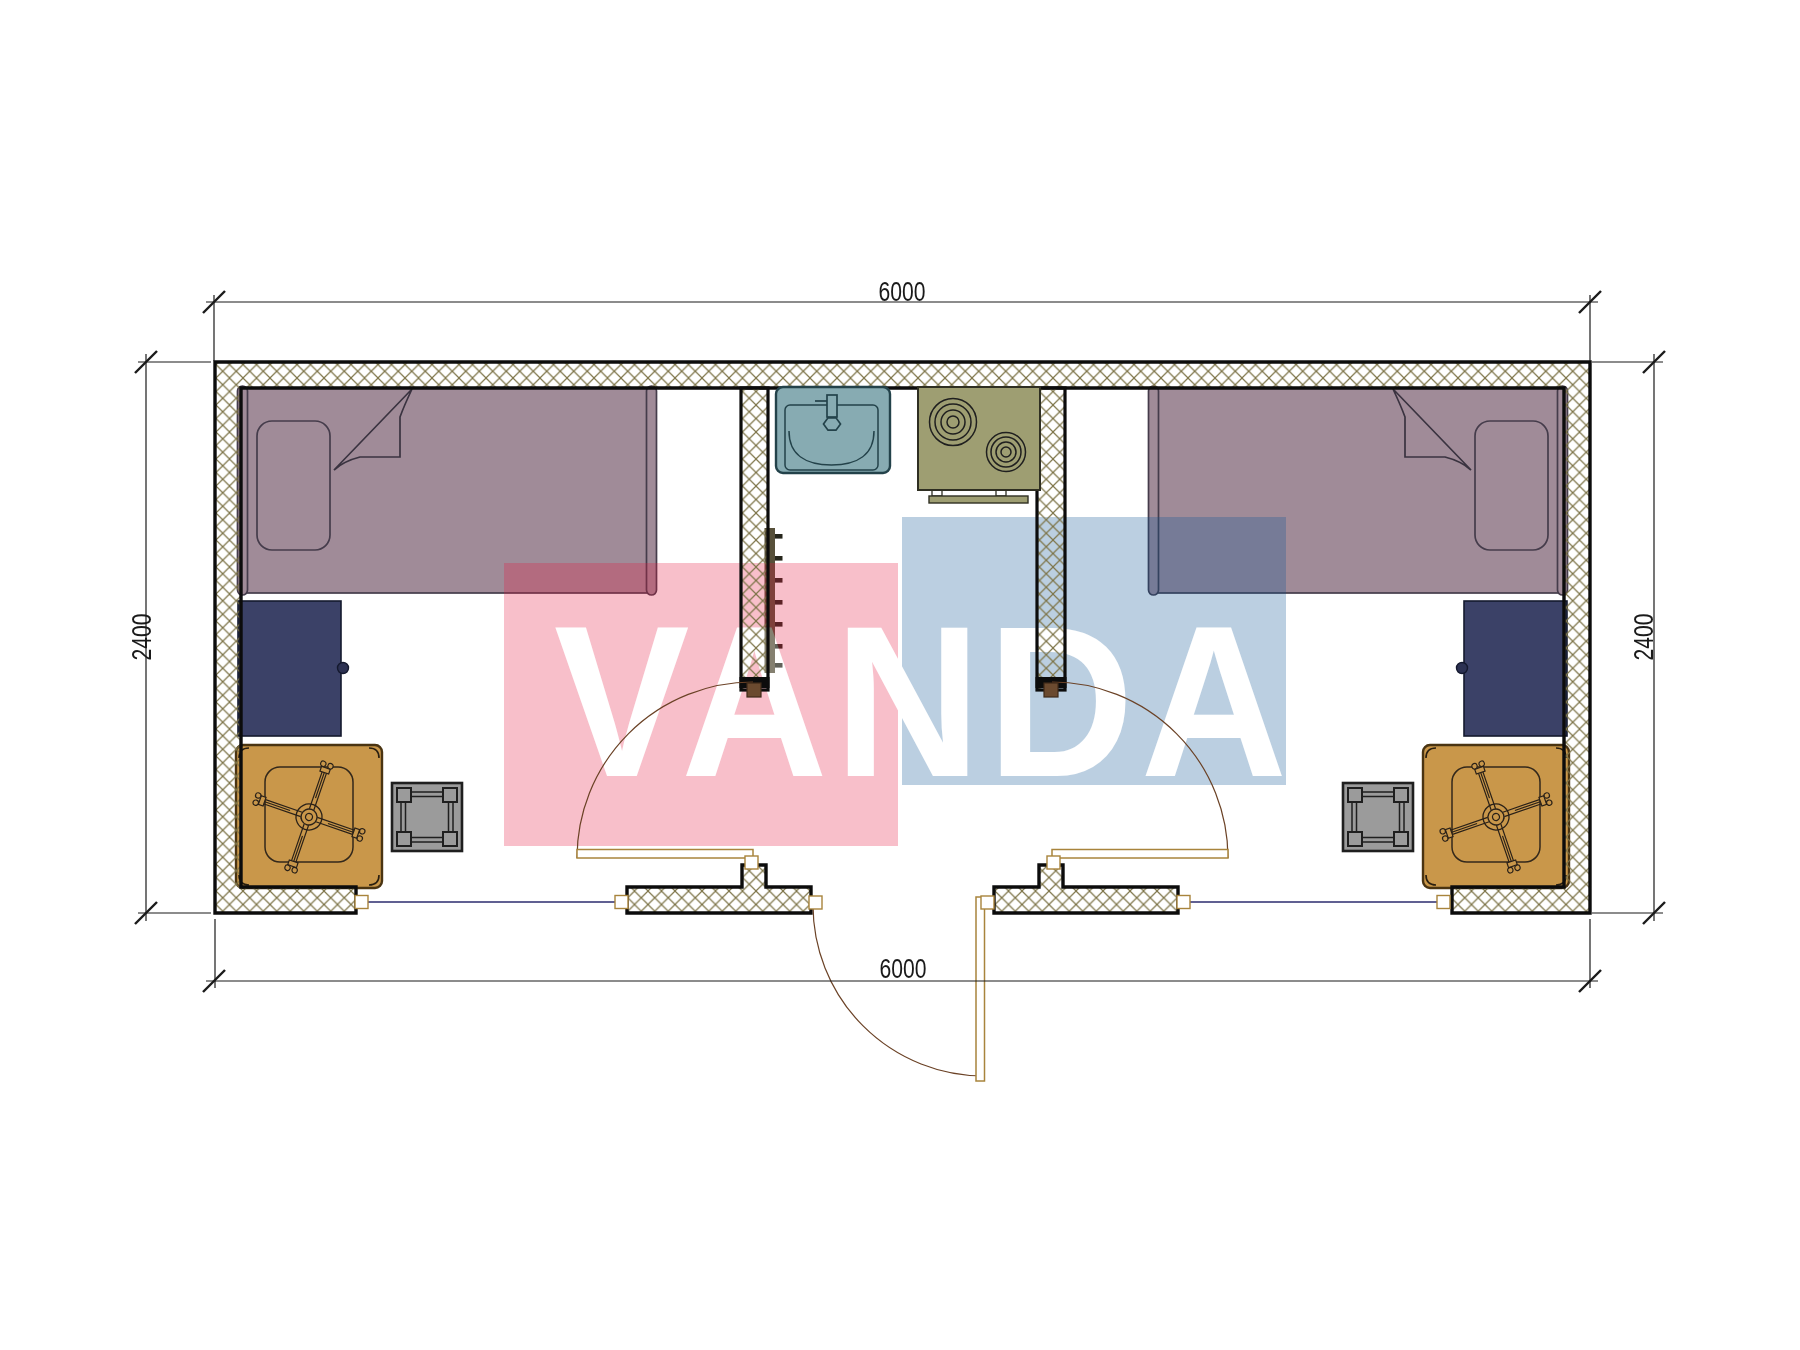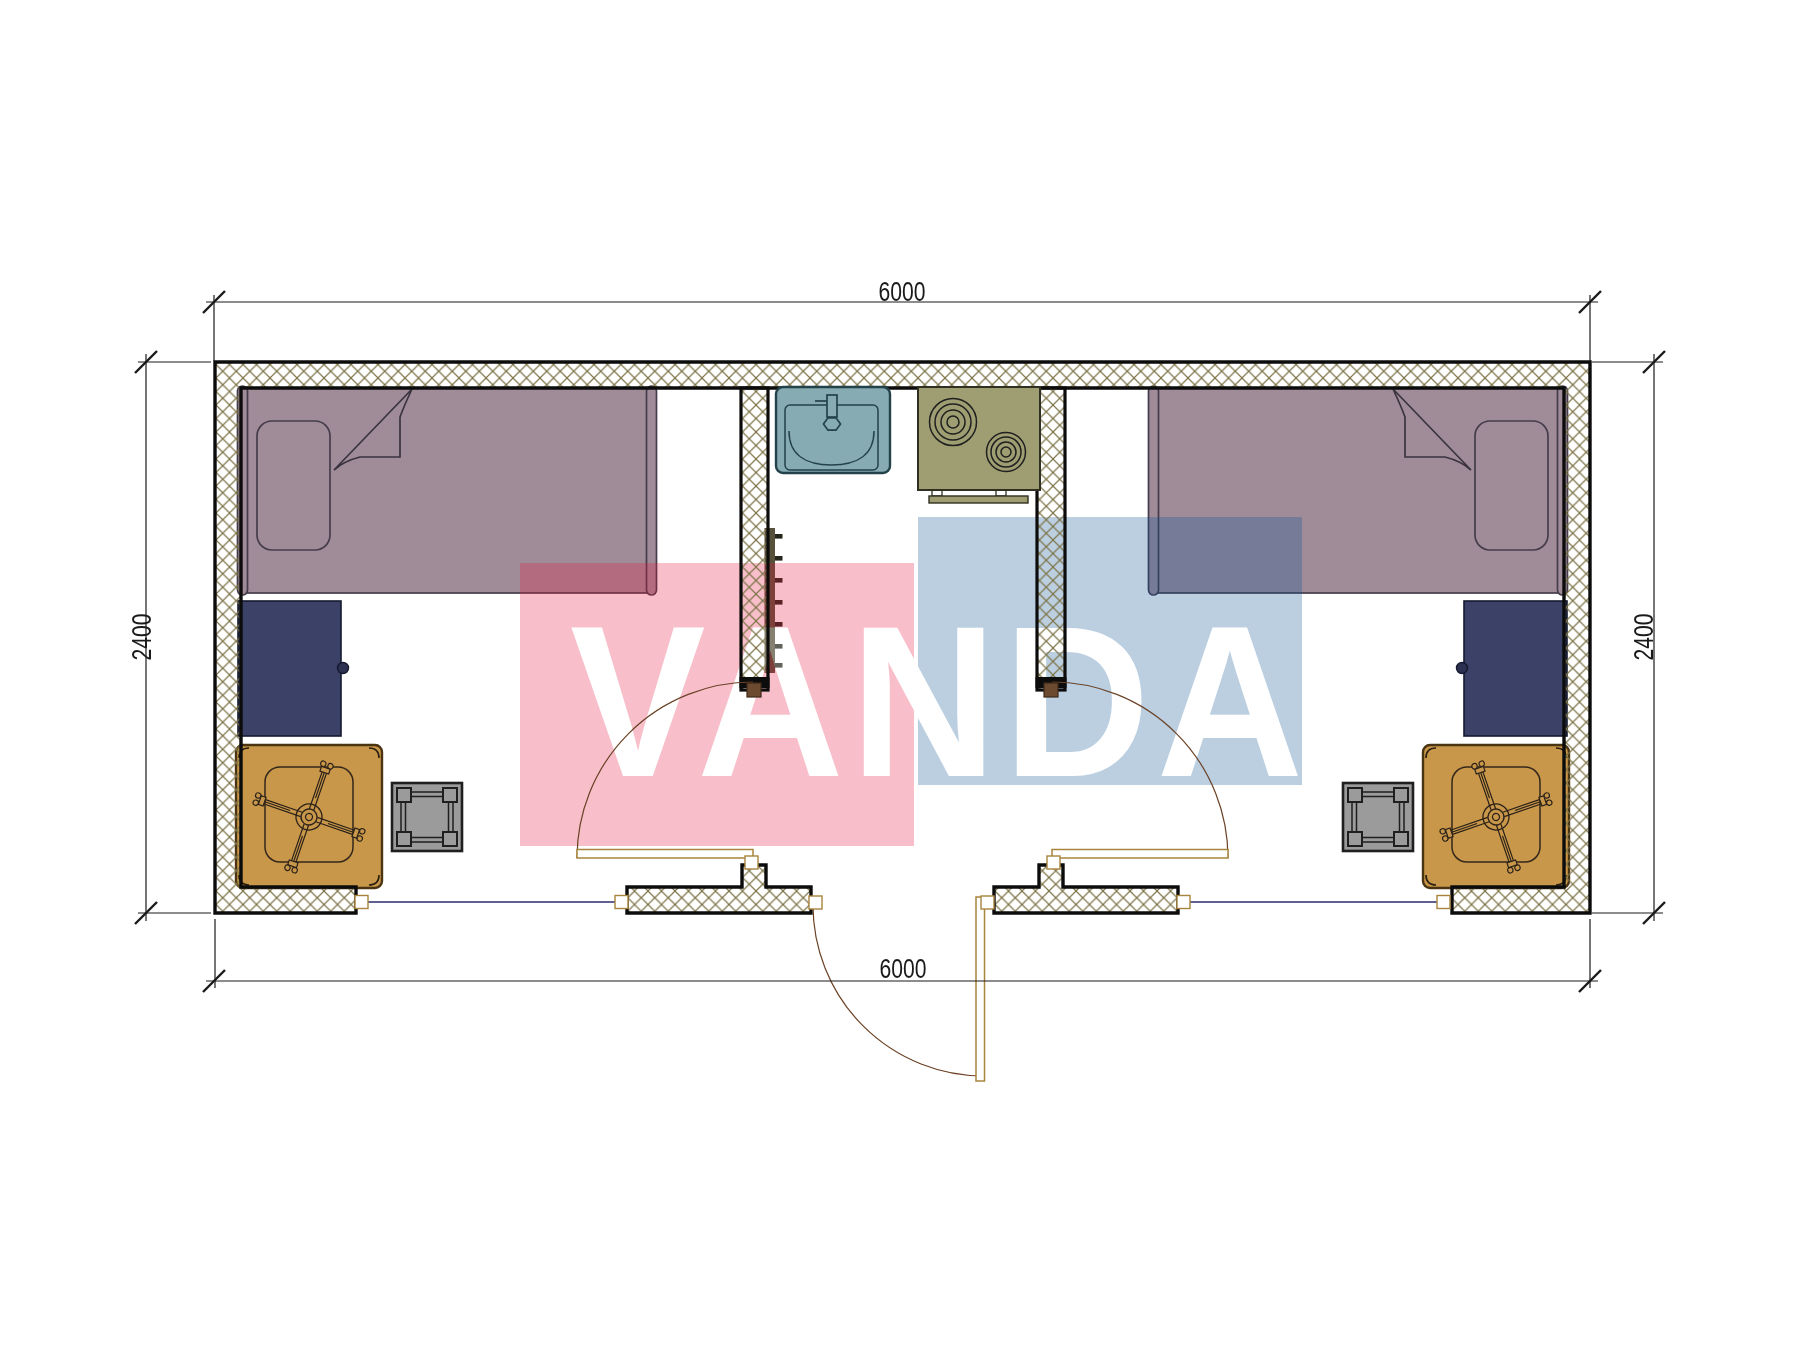--- a/index.html
+++ b/index.html
@@ -90,21 +90,21 @@
 <rect x="236" y="745" width="146" height="143" rx="7" fill="#c9974a" stroke="#4a3412" stroke-width="2.4"></rect>
 <path d="M239,758 Q239,748 249,748 M369,748 Q379,748 379,758 M379,875 Q379,885 369,885 M249,885 Q239,885 239,875" fill="none" stroke="#2a1f10" stroke-width="1.6"></path>
 
 <rect x="265" y="767" width="88" height="95" rx="15" fill="none" stroke="#33281b" stroke-width="1.5"></rect>
 <use href="#chairstar" transform="translate(309,817) rotate(19)"></use>
 
 <use href="#stool" transform="translate(392,783)"></use>
 </g>
 </svg>
 
-<div id="wm" style="position:absolute;left:17px;top:0;width:1625px;height:1350px;opacity:0.274">
+<div id="wm" style="position:absolute;left:1px;top:0;width:1625px;height:1350px;opacity:0.274">
 
 <div style="position:absolute;left:503px;top:563px;width:394px;height:283px;background:#e61941"></div>
 
 <div style="position:absolute;left:901px;top:517px;width:384px;height:268px;background:#0b5495"></div>
 
 <div class="wmtext" style="left:553px;top:593px">VANDA</div>
 </div>
 
 <svg id="top" width="1800" height="1350" viewBox="0 0 1800 1350">
 <defs>

